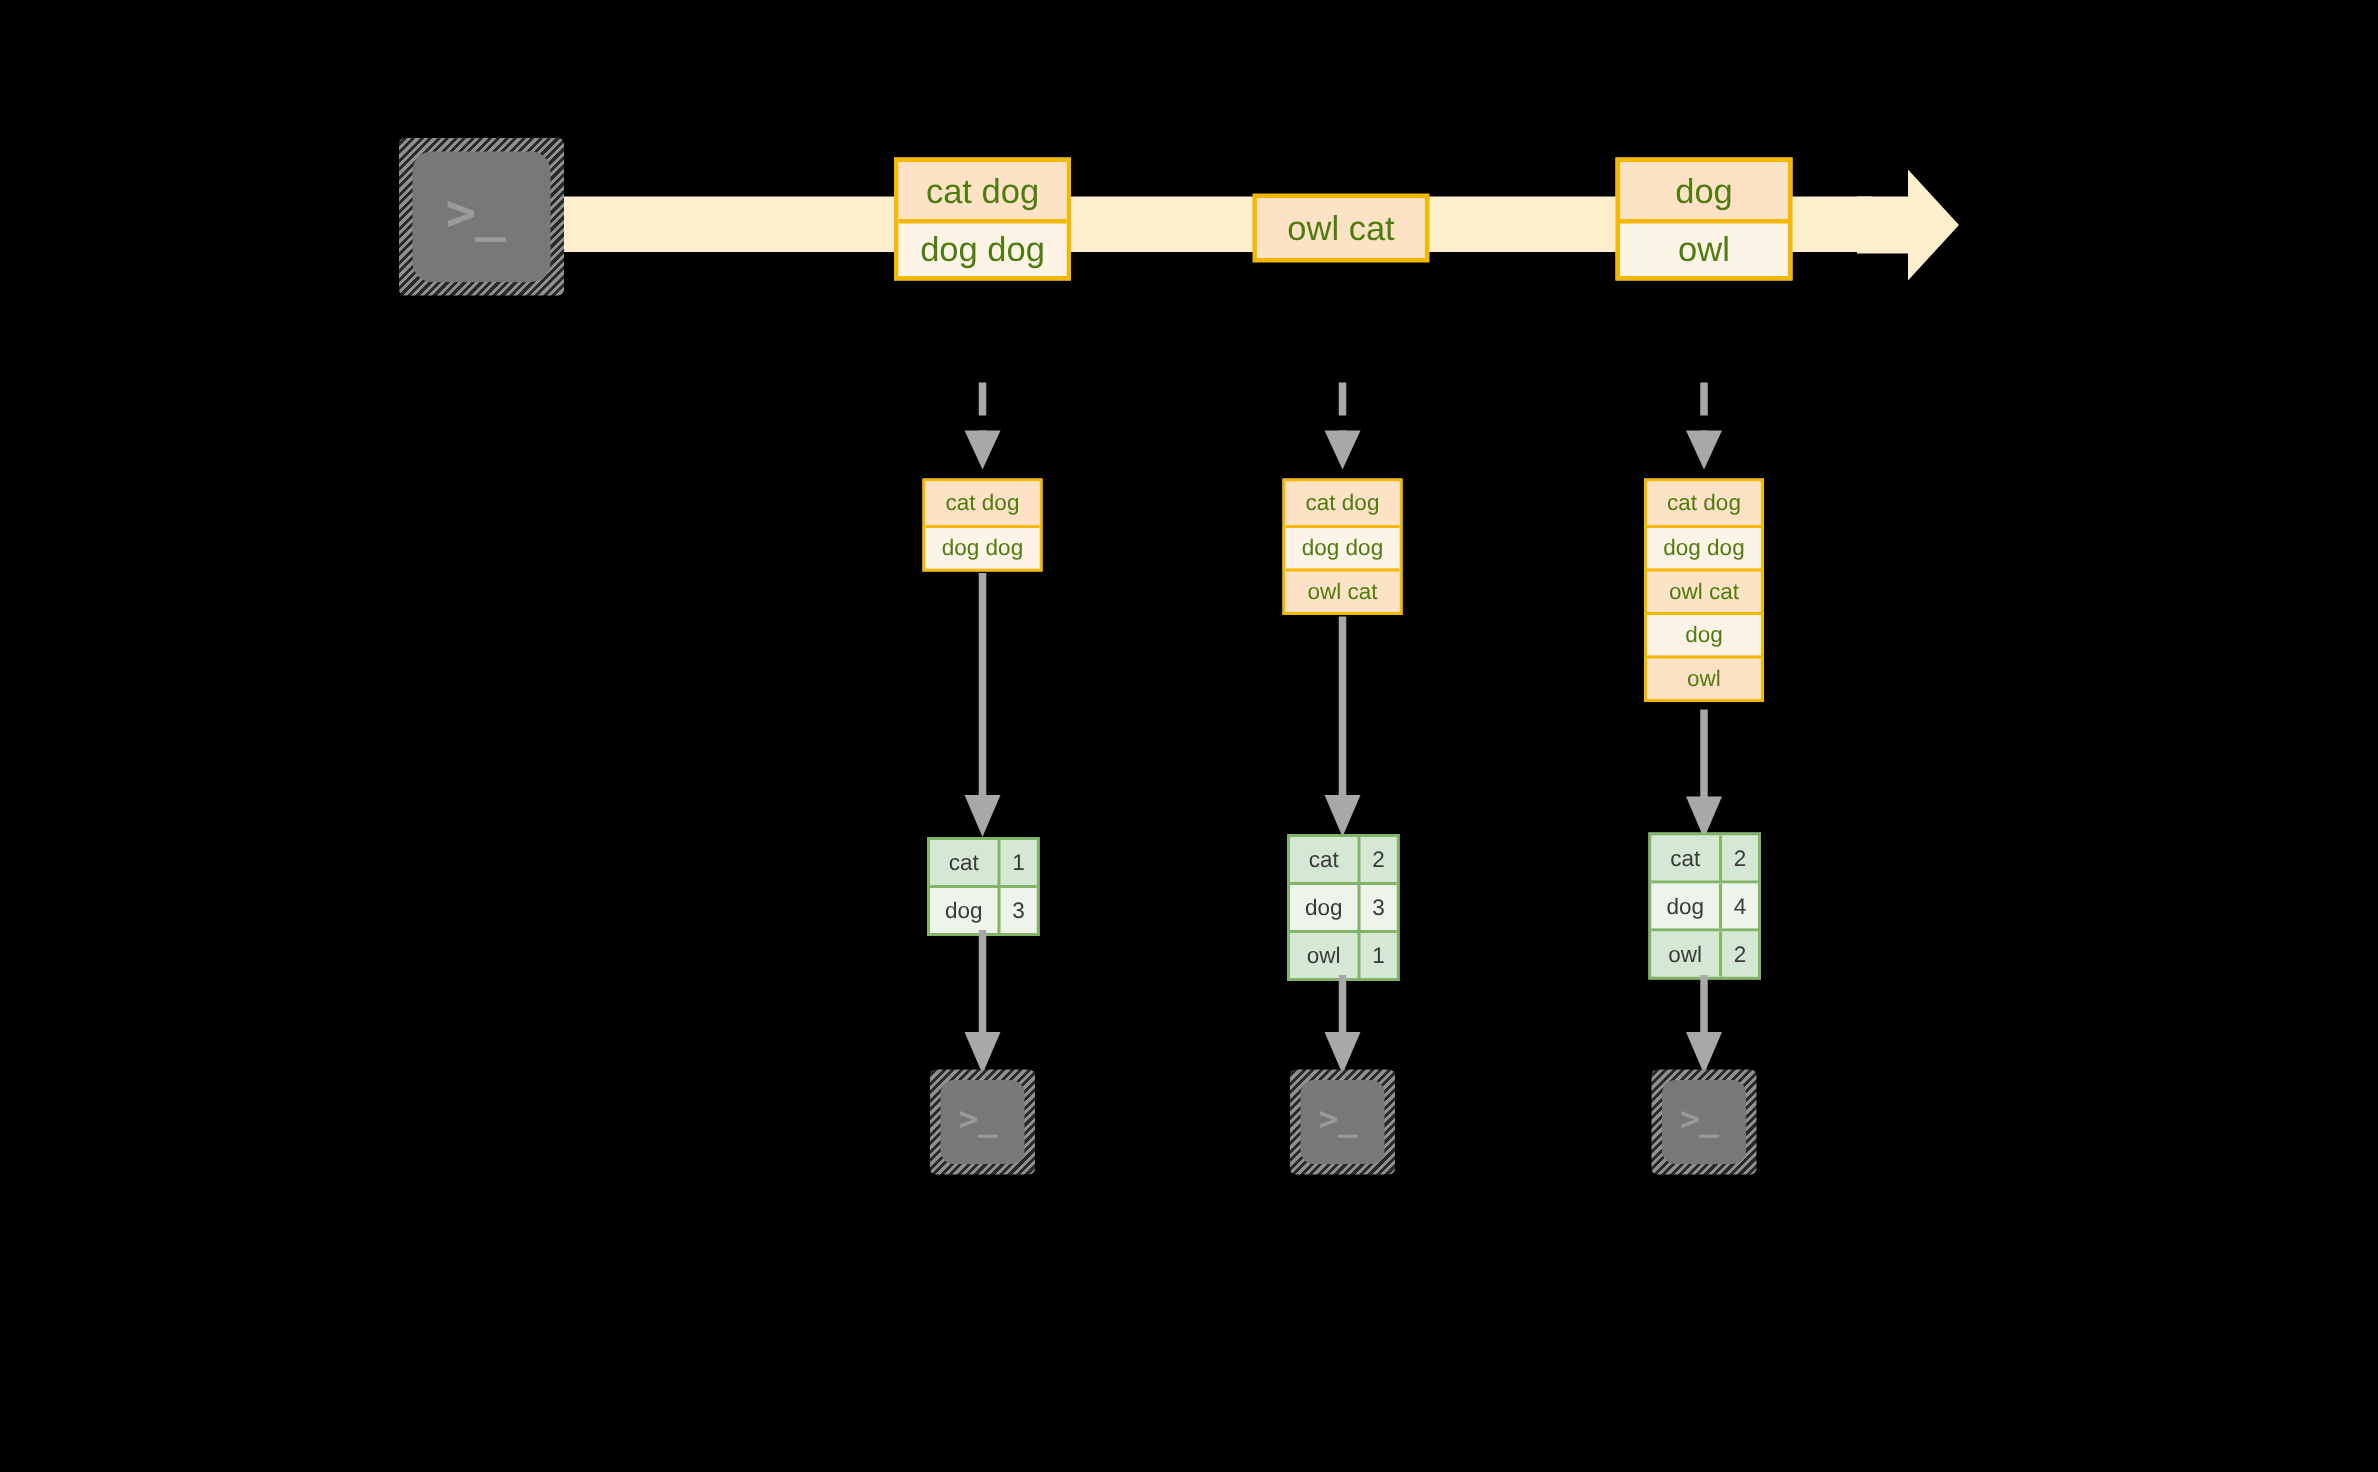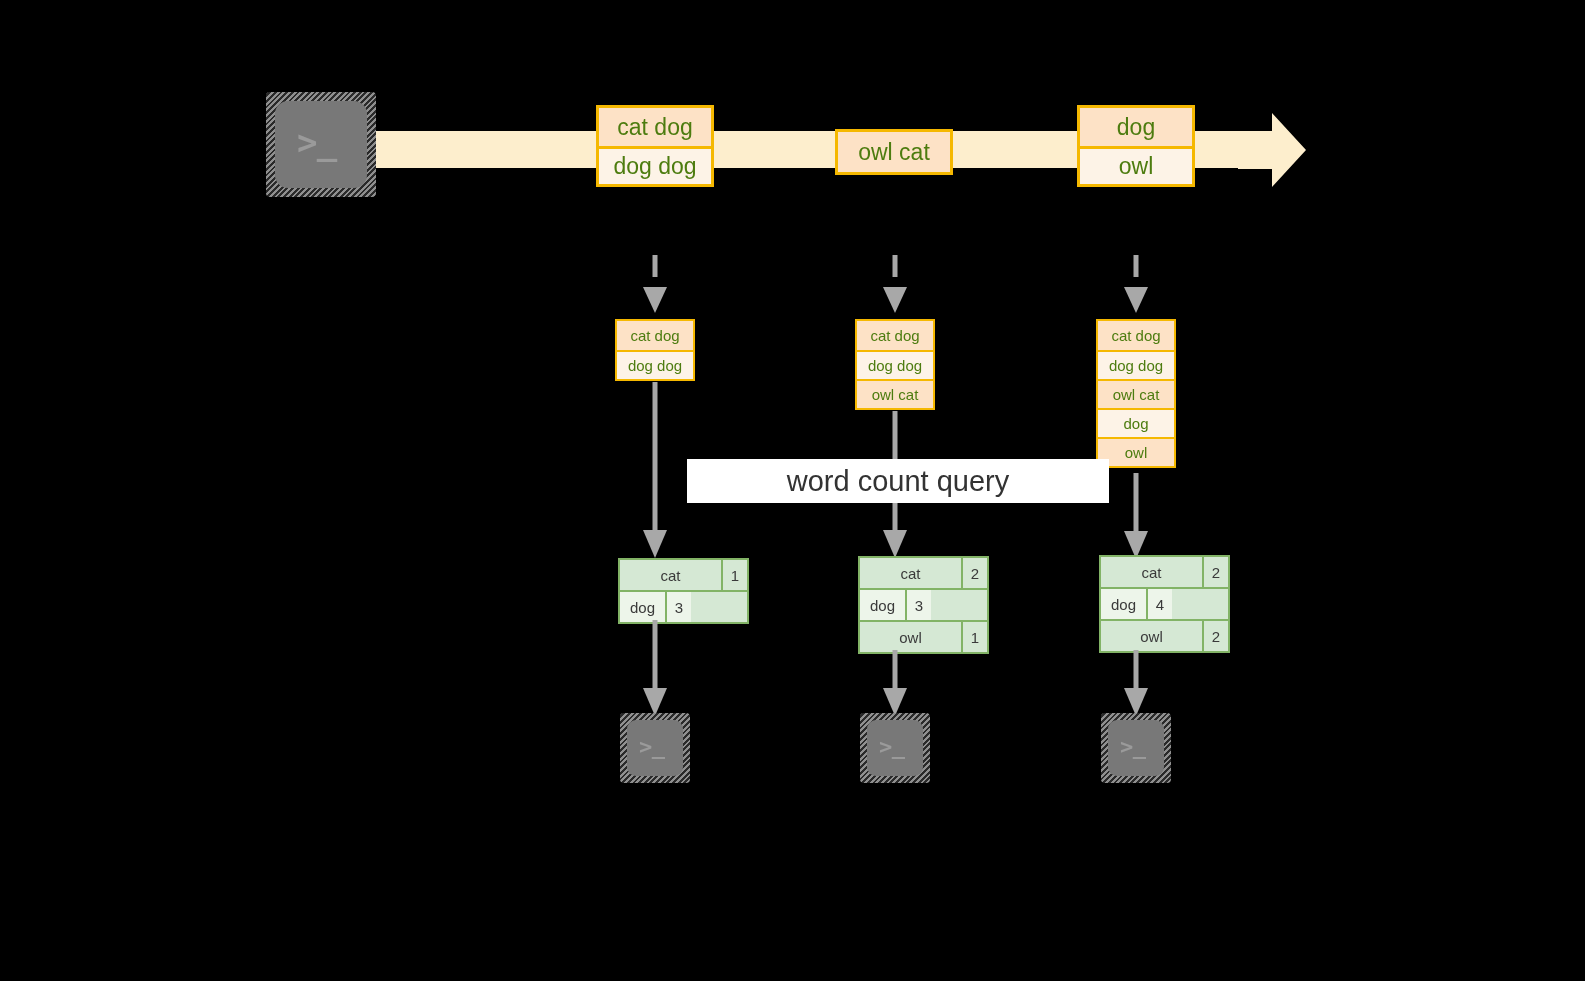--- a/index.html
+++ b/index.html
@@ -123,21 +123,21 @@
     box-sizing: border-box;
     display: flex;
     align-items: center;
     justify-content: center;
     font-size: 15px;
     color: #3a3a3a;
   }
   .restable .row .k { width: 45px; }
   .restable .row .v { width: 26px; border-left: 2px solid #82b366; }
   .restable .row.shade-a .k,
-  .restable .row.shade-a .v { background: #d5e8d4; margin-left: 28px; }
+  .restable .row.shade-a .v { background: #d5e8d4; }
   .restable .row.shade-b .k,
   .restable .row.shade-b .v { background: #edf5ea; }
 
   
   .conn {
     position: absolute;
     width: 30px;
   }
   .conn svg { display: block; overflow: visible; }
 
@@ -240,23 +240,20 @@
       <polygon points="15,147 3,119 27,119" fill="#a8a8a8"></polygon>
     </svg>
   </div>
   <div class="conn" style="left:1121px; top:473px;">
     <svg width="30" height="88" viewBox="0 0 30 88">
       <line x1="15" y1="0" x2="15" y2="62" stroke="#a8a8a8" stroke-width="5"></line>
       <polygon points="15,86 3,58 27,58" fill="#a8a8a8"></polygon>
     </svg>
   </div>
 
-  <div class="querylabel">
-    <span>word count query</span>
-  </div>
 
   <div class="restable" style="left:618px; top:558px;">
     <div class="row shade-a">
       <span class="k">cat</span>
       <span class="v">1</span>
     </div>
     <div class="row shade-b">
       <span class="k">dog</span>
       <span class="v">3</span>
     </div>

